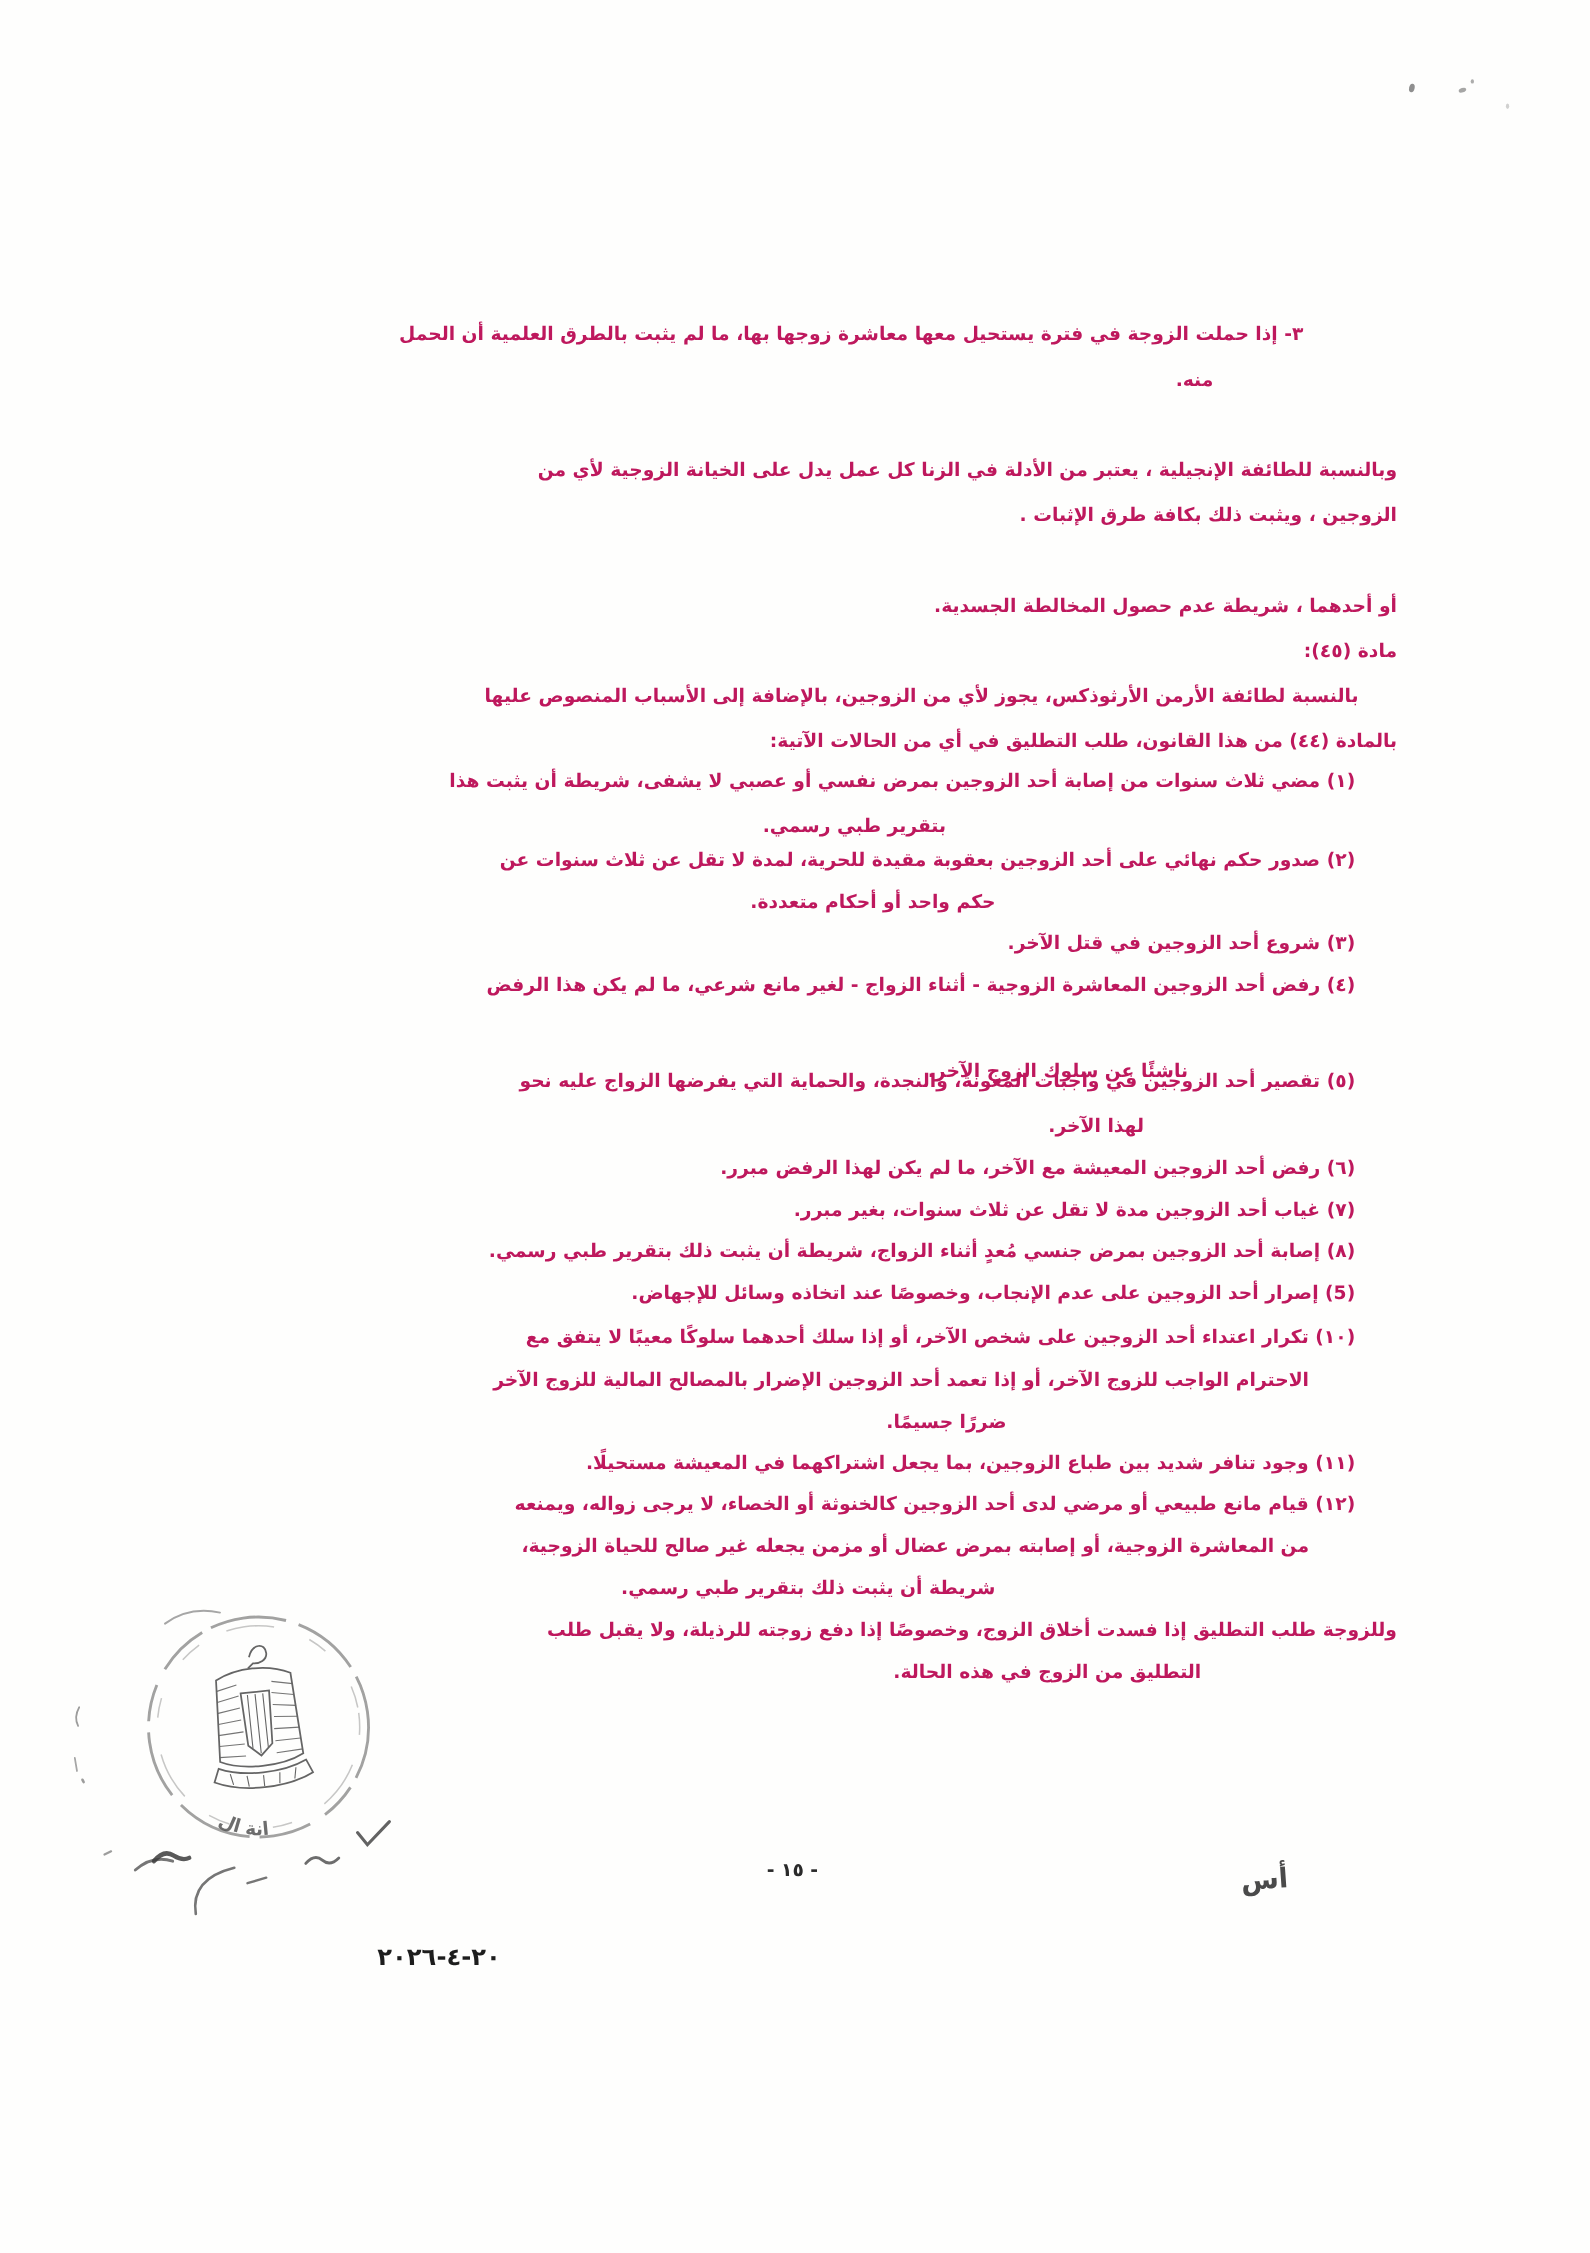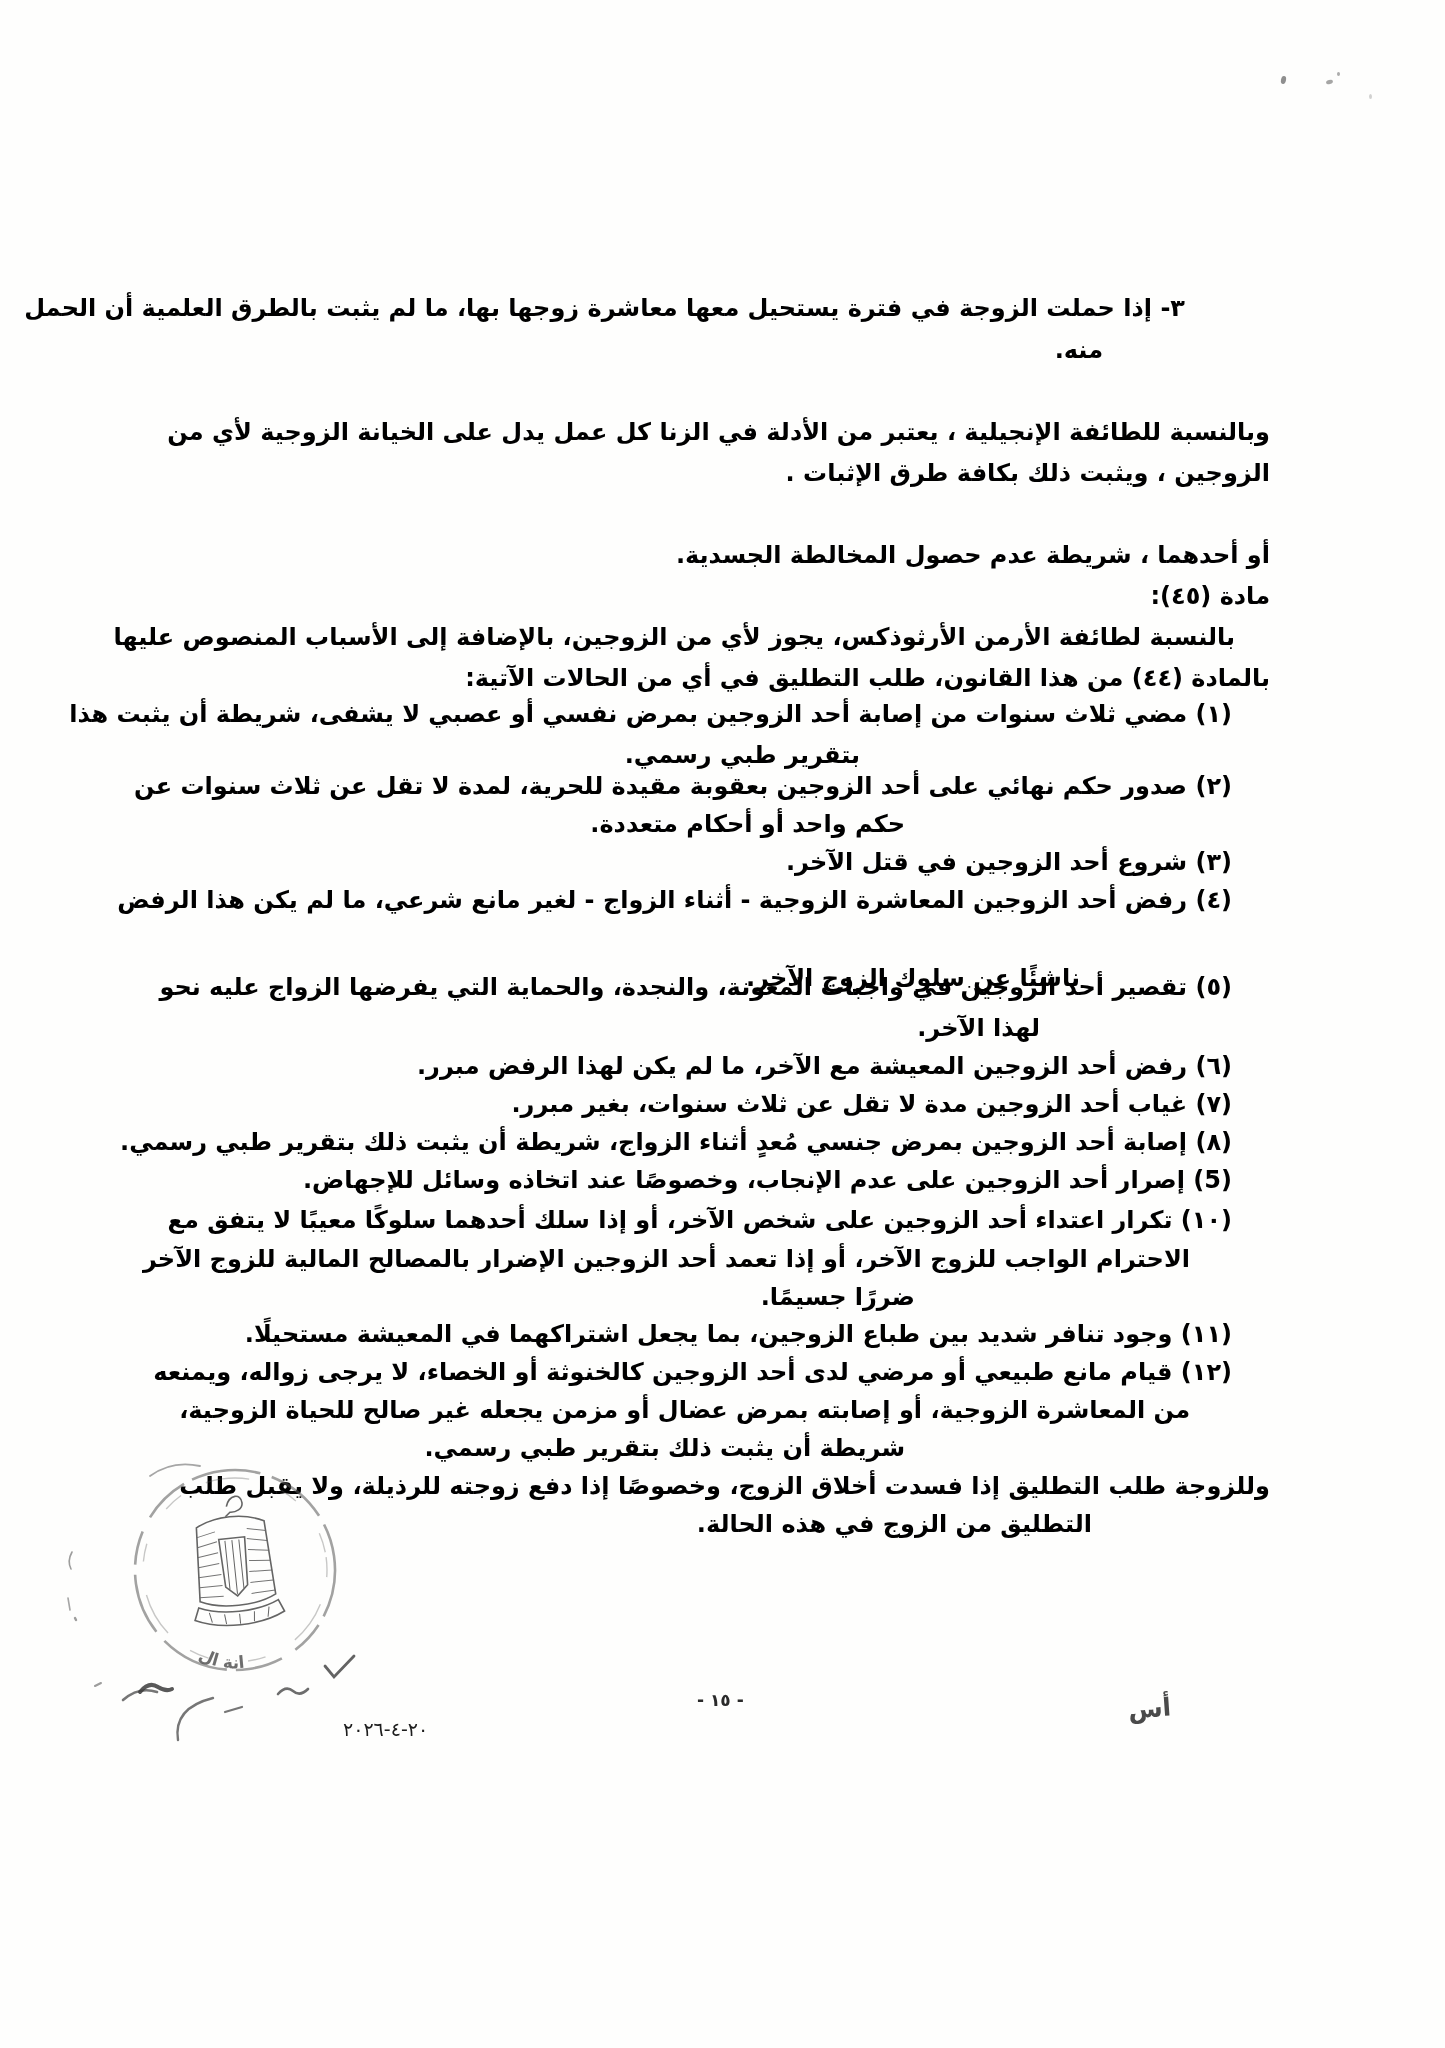--- a/index.html
+++ b/index.html
@@ -8,23 +8,23 @@
     width:1445px;height:2048px;
     margin:0 auto;
     background:#fefefdff;
     font-family:"DejaVu Sans", sans-serif;
     overflow:hidden;
   }
   .tline{
     position:absolute;
     direction:rtl;
     white-space:nowrap;
-    font-size:24px;
+    font-size:17px;
     font-weight:bold;
-    color:#000000;
+    color:#be185d;
     letter-spacing:0;
     line-height:1.2;
     text-align:right;
   }
   
   .l1 {top:294px;right:260px;}
   .l2 {top:336px;right:342px;}
   .l3 {top:377px;right:175px;}
   .l4 {top:418px;right:175px;}
   .l5 {top:459px;right:175px;}
@@ -56,22 +56,22 @@
   .l31{top:1472px;right:175px;}
   .l32{top:1510px;right:353px;}
 
   .page-number{
     position:absolute;left:697px;top:1690px;
     font-size:17px;font-weight:bold;color:#2a2a2a;
     direction:ltr;unicode-bidi:bidi-override;
     letter-spacing:2px;
   }
   .doc-date{
-    position:absolute;left:343px;top:1718px;
-    font-size:19px;font-weight:normal;color:#1d1d1d;
+    position:absolute;left:343px;top:1767px;
+    font-size:22px;font-weight:bold;color:#1d1d1d;
     direction:ltr;unicode-bidi:bidi-override;
     letter-spacing:1px;
   }
   .corner-mark{
     position:absolute;left:1128px;top:1694px;
     font-size:25px;font-weight:bold;color:#2b2b2b;
     transform:rotate(-4deg);
     direction:rtl;
     opacity:.85;
   }

